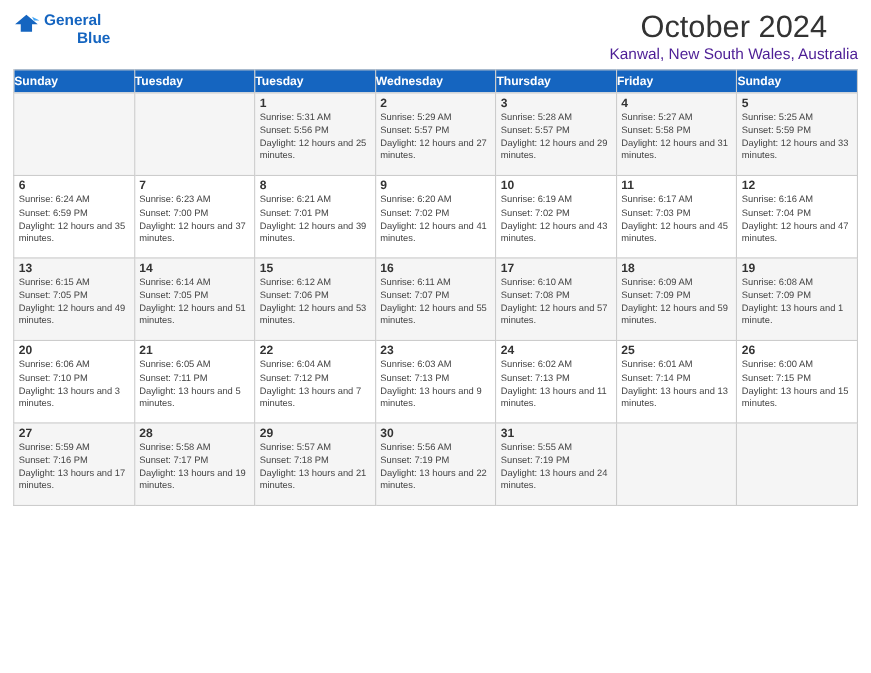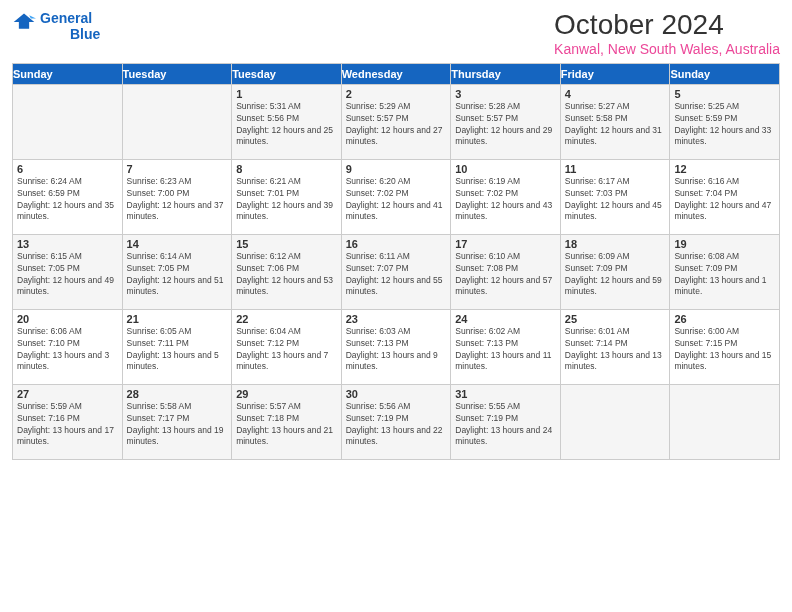--- a/index.html
+++ b/index.html
@@ -24,32 +24,32 @@
     }
     .logo {
       display: flex;
       gap: 4px;
     }
     .logo-bird {
       width: 24px;
       height: 24px;
     }
     .title-block {
-      text-align: left;
+      text-align: center;
     }
     .title-block h1 {
       font-size: 28px;
       font-weight: normal;
       color: #333;
       line-height: 1.1;
     }
     .title-block h2 {
       font-size: 14px;
       font-weight: normal;
-      color: #ec4899;
+      color: #4c1d95;
     }
     table {
       width: 100%;
       border-collapse: collapse;
       table-layout: fixed;
     }
     thead tr th {
       background-color: #1565c0;
       color: #fff;
       font-size: 11px;

